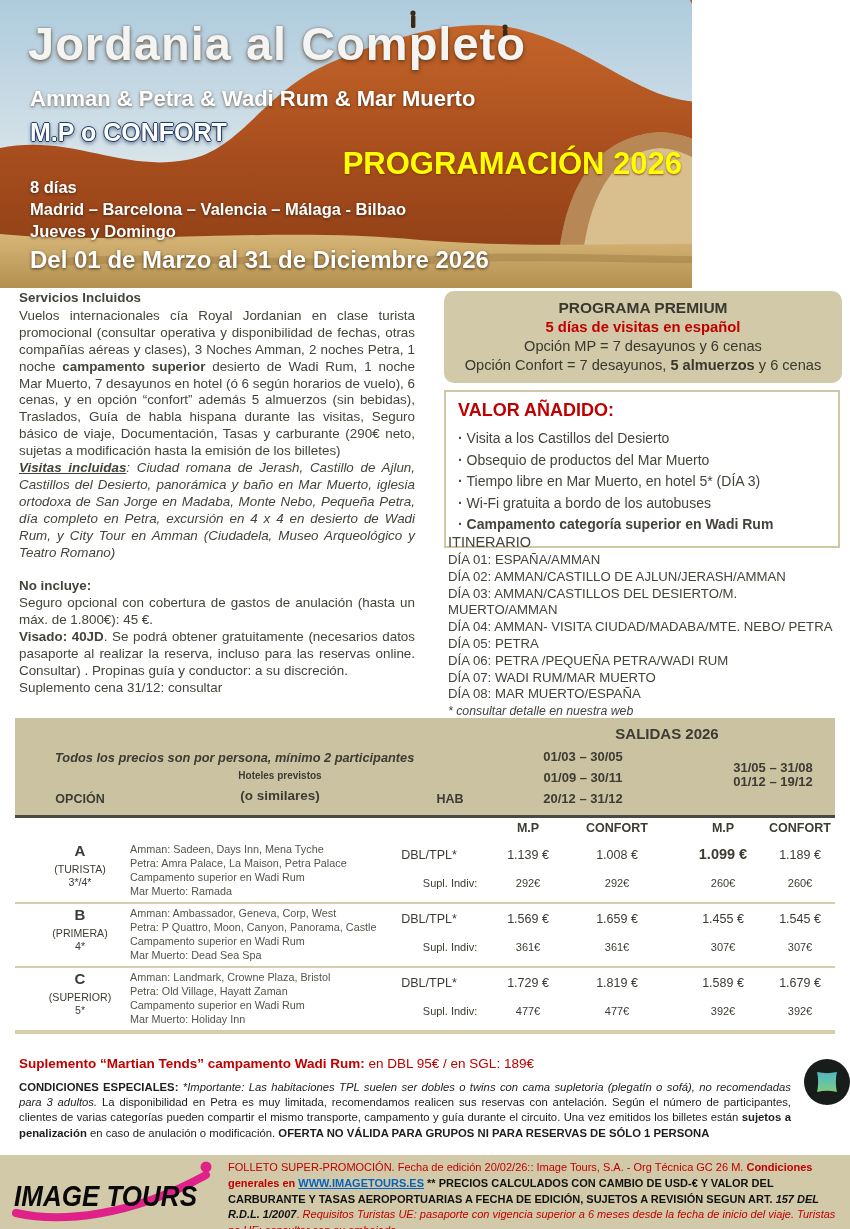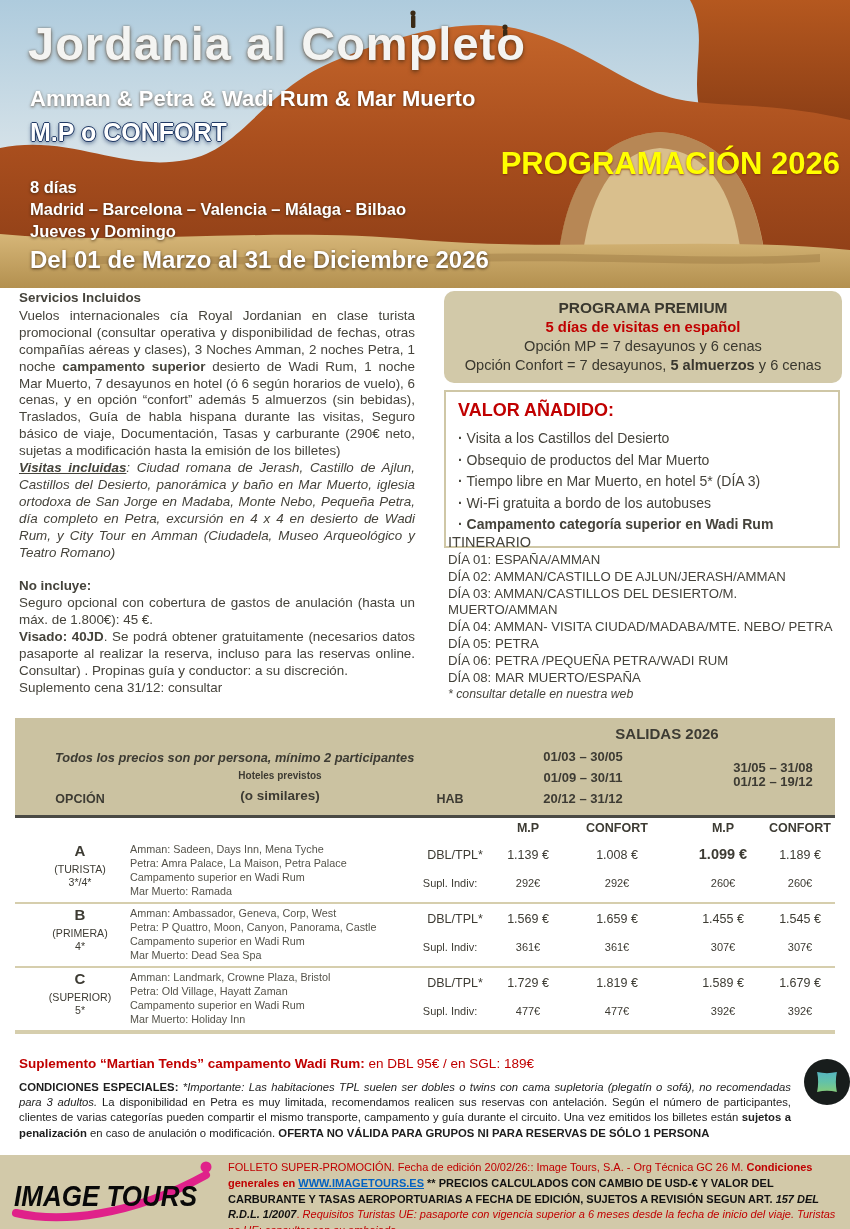--- a/index.html
+++ b/index.html
@@ -1,20 +1,20 @@
 <!DOCTYPE html>
 <html><head>
 <meta charset="utf-8">
 <style>
   html,body{margin:0;padding:0;background:#888;}
   .page{position:relative;width:850px;height:1229px;background:#ffffff;margin:0 auto;
         font-family:"Liberation Sans",sans-serif;overflow:hidden;}
 
   
-  .hero{position:absolute;left:0;top:0;width:850px;height:288px;overflow:hidden;}
+  .hero{position:absolute;left:0;top:0;width:692px;height:288px;overflow:hidden;}
   .hero svg{position:absolute;left:0;top:0;}
   .hero-title{position:absolute;left:28px;top:16px;font-size:47px;font-weight:bold;color:#f4f4f2;
       letter-spacing:1px;text-shadow:0 2px 4px rgba(70,45,20,.65),0 0 2px rgba(70,45,20,.5);}
   .hero-sub{position:absolute;left:30px;top:86px;font-size:22px;font-weight:bold;color:#ffffff;
       text-shadow:0 1px 3px rgba(60,35,15,.7);}
   .hero-mp{position:absolute;left:30px;top:118px;font-size:25px;font-weight:bold;color:#ffffff;
       text-shadow:-1px 0 #1f3864,1px 0 #1f3864,0 -1px #1f3864,0 1px #1f3864,0 2px 4px rgba(31,56,100,.8);}
   .hero-badge{position:absolute;right:10px;top:146px;font-size:31px;font-weight:bold;color:#ffff00;
       text-shadow:0 1px 2px rgba(120,40,0,.8);}
   .hero-info{position:absolute;left:30px;top:176px;color:#fff;text-shadow:0 1px 3px rgba(50,30,10,.8);}
@@ -71,21 +71,21 @@
   .t-hot2{left:265px;top:70px;font-size:13.5px;font-weight:bold;}
   .t-hab{left:435px;top:74px;font-size:12.5px;font-weight:bold;}
   .t-sub{top:103px;font-size:12.5px;font-weight:bold;}
   .prow{position:absolute;left:0;width:820px;height:62px;border-bottom:2px solid #d6cead;}
   .prow.r0{top:122px;}.prow.r1{top:186px;}.prow.r2{top:250px;border-bottom:4px solid #d6cead;}
   .prow .letter{left:65px;top:2px;font-size:15px;font-weight:bold;}
   .prow .cat{left:65px;top:23px;font-size:10.6px;}
   .prow .stars{left:65px;top:36px;font-size:10.6px;}
   .prow .hotels{position:absolute;left:115px;top:3px;font-size:10.8px;line-height:13.9px;
       color:#55534a;white-space:nowrap;}
-  .prow .hab1{left:440px;top:8px;font-size:12.5px;}
+  .prow .hab1{left:414px;top:8px;font-size:12.5px;}
   .prow .hab2{left:435px;top:37px;font-size:11px;}
   .prow .pr{top:8px;font-size:12.5px;}
   .prow .sp{top:37px;font-size:11px;}
   .c0{left:513px;}.c1{left:602px;}.c2{left:708px;}.c3{left:785px;}
   .prow .pr.hot{font-weight:bold;font-size:14.5px;top:6px;}
 
   
   .supplement{position:absolute;left:19px;top:1056px;width:800px;font-size:13.5px;color:#c00000;}
   .supplement .lbl{font-weight:bold;}
   .conditions{position:absolute;left:19px;top:1080px;width:772px;font-size:11.3px;line-height:15.2px;
@@ -192,20 +192,21 @@
   </div>
 
   <div class="itinerary">
     <div class="t">ITINERARIO</div>
     <div class="d">DÍA 01: ESPAÑA/AMMAN</div>
     <div class="d">DÍA 02: AMMAN/CASTILLO DE AJLUN/JERASH/AMMAN</div>
     <div class="d">DÍA 03: AMMAN/CASTILLOS DEL DESIERTO/M. MUERTO/AMMAN</div>
     <div class="d">DÍA 04: AMMAN- VISITA CIUDAD/MADABA/MTE. NEBO/ PETRA</div>
     <div class="d">DÍA 05: PETRA</div>
     <div class="d">DÍA 06: PETRA /PEQUEÑA PETRA/WADI RUM</div>
+    <div class="d">DÍA 07: WADI RUM/MAR MUERTO</div>
     <div class="d">DÍA 08: MAR MUERTO/ESPAÑA</div>
     <div class="n">* consultar detalle en nuestra web</div>
   </div>
 
   <div class="ptable">
     <div class="band"></div>
     <span class="abs t-note">Todos los precios son por persona, mínimo 2 participantes</span>
     <span class="abs ctr t-salidas">SALIDAS 2026</span>
     <span class="abs ctr t-period t-p1a">01/03 – 30/05</span>
     <span class="abs ctr t-period t-p1b">01/09 – 30/11</span>

